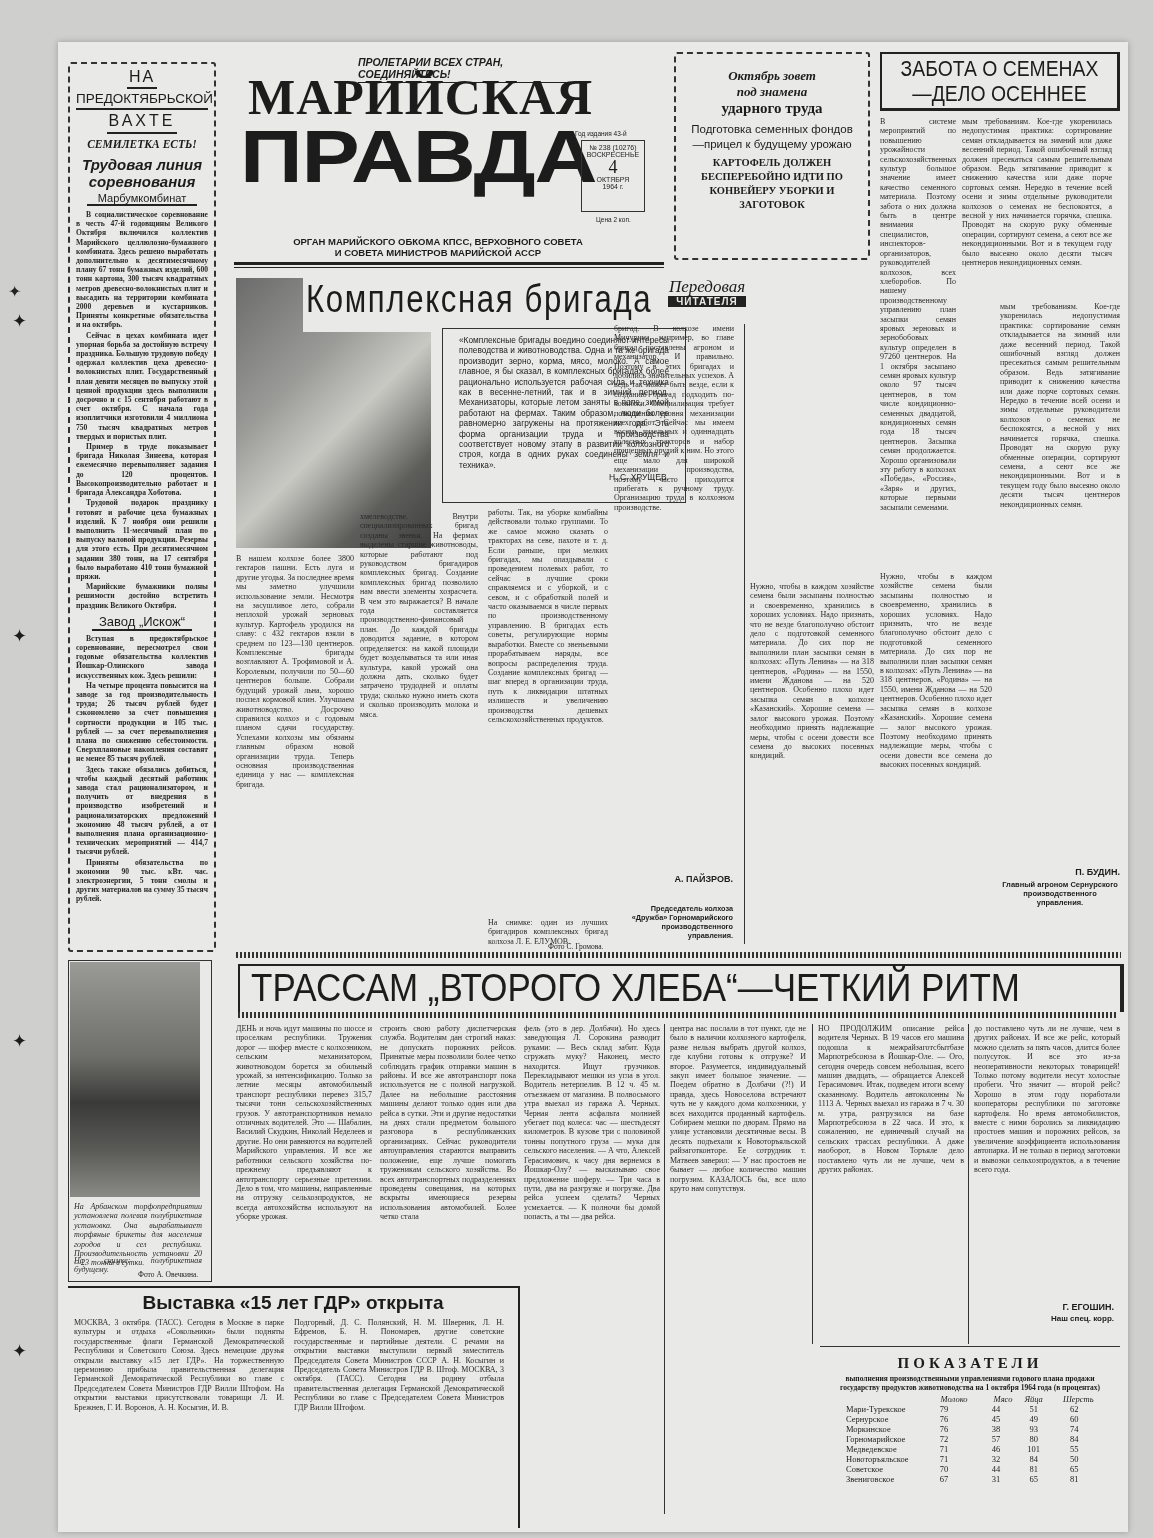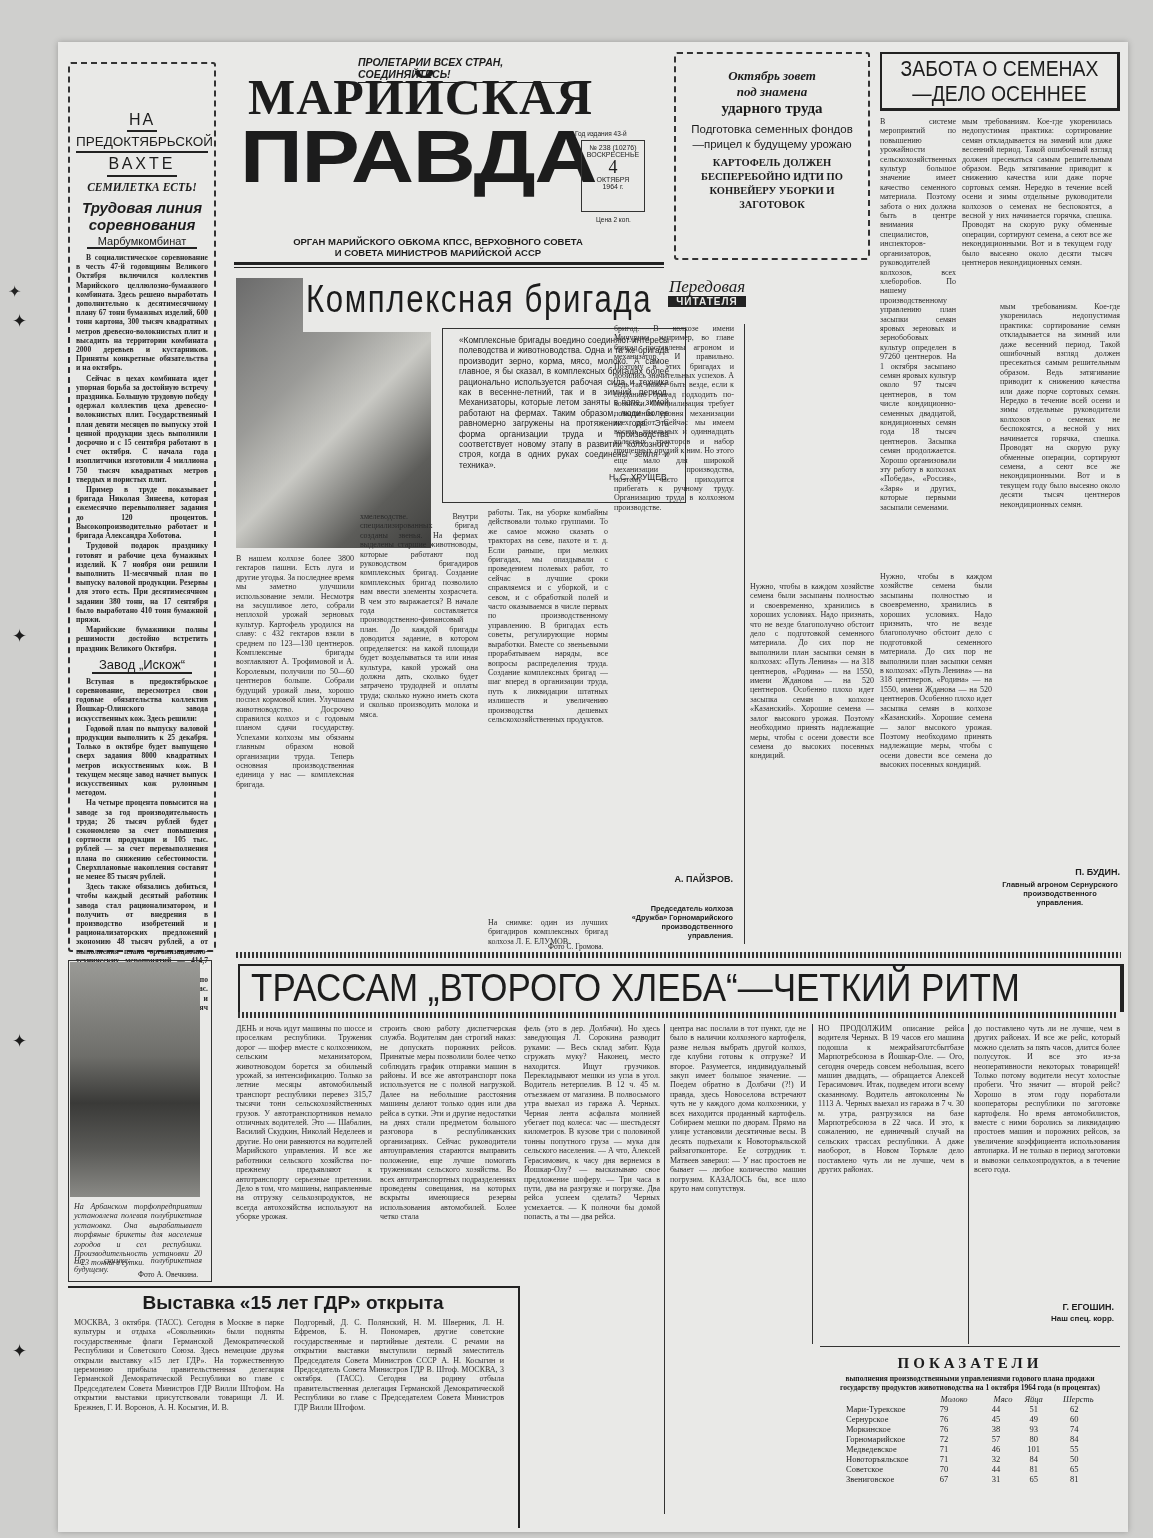--- a/index.html
+++ b/index.html
@@ -20,40 +20,39 @@
   .punch{position:absolute;left:6px;font-size:16px;color:#222;}
 </style>
 </head>
 <body>
 
 <div class="page">
 
   <span class="punch" style="left:-50px;top:240px;">✦</span>
 
   <div class="abs dash-box" style="left:10px;top:20px;width:148px;height:890px;padding:4px 6px;box-sizing:border-box;">
-    <div style="text-align:center;font-family:'Liberation Sans',sans-serif;font-size:16px;letter-spacing:2px;margin-top:43px;">НА</div>
+    <div style="text-align:center;font-family:'Liberation Sans',sans-serif;font-size:16px;letter-spacing:2px;">НА</div>
     <div style="width:30px;height:2px;background:#222;margin:1px auto 2px;"></div>
     <div style="text-align:center;font-family:'Liberation Sans',sans-serif;font-size:13.5px;border-bottom:2px solid #222;padding-bottom:2px;">ПРЕДОКТЯБРЬСКОЙ</div>
     <div style="text-align:center;font-family:'Liberation Sans',sans-serif;font-size:16px;letter-spacing:3px;margin-top:2px;">ВАХТЕ</div>
     <div style="width:70px;height:2px;background:#222;margin:2px auto 4px;"></div>
     <div style="text-align:center;font-weight:bold;font-size:11.5px;margin-bottom:3px;font-style:italic;">СЕМИЛЕТКА ЕСТЬ!</div>
     <div style="text-align:center;font-family:'Liberation Sans',sans-serif;font-style:italic;font-weight:bold;font-size:15px;margin-top:6px;">Трудовая линия</div>
     <div style="text-align:center;font-family:'Liberation Sans',sans-serif;font-style:italic;font-weight:bold;font-size:15px;">соревнования</div>
     <div style="text-align:center;font-family:'Liberation Sans',sans-serif;font-size:11px;border-bottom:2px solid #222;width:110px;margin:2px auto 4px;">Марбумкомбинат</div>
     <div class="txt bold" style="font-size:7.6px;line-height:9.2px;">
       <p>В социалистическое соревнование в честь 47-й годовщины Великого Октября включился коллектив Марийского целлюлозно-бумажного комбината. Здесь решено выработать дополнительно к десятимесячному плану 67 тонн бумажных изделий, 600 тонн картона, 300 тысяч квадратных метров древесно-волокнистых плит и высадить на территории комбината 2000 деревьев и кустарников. Приняты конкретные обязательства и на октябрь.</p>
       <p>Сейчас в цехах комбината идет упорная борьба за достойную встречу праздника. Большую трудовую победу одержал коллектив цеха древесно-волокнистых плит. Государственный план девяти месяцев по выпуску этой ценной продукции здесь выполнили досрочно и с 15 сентября работают в счет октября. С начала года изоплитчики изготовили 4 миллиона 750 тысяч квадратных метров твердых и пористых плит.</p>
       <p>Пример в труде показывает бригада Николая Зинеева, которая ежемесячно перевыполняет задания до 120 процентов. Высокопроизводительно работает и бригада Александра Хоботова.</p>
       <p>Трудовой подарок празднику готовят и рабочие цеха бумажных изделий. К 7 ноября они решили выполнить 11-месячный план по выпуску валовой продукции. Резервы для этого есть. При десятимесячном задании 380 тонн, на 17 сентября было выработано 410 тонн бумажной пряжи.</p>
       <p>Марийские бумажники полны решимости достойно встретить праздник Великого Октября.</p>
     </div>
     <div style="text-align:center;font-family:'Liberation Sans',sans-serif;font-size:13px;border-bottom:2px solid #222;width:100px;margin:4px auto 3px;">Завод „Искож“</div>
     <div class="txt bold" style="font-size:7.6px;line-height:9.2px;">
       <p>Вступая в предоктябрьское соревнование, пересмотрел свои годовые обязательства коллектив Йошкар-Олинского завода искусственных кож. Здесь решили:</p>
-      <p>Годовой план по выпуску валовой продукции выполнить к 25 декабря. Только в октябре будет выпущено сверх задания 8000 квадратных метров искусственных кож. В текущем месяце завод начнет выпуск искусственных кож рулонным методом.</p>
       <p>На четыре процента повысится на заводе за год производительность труда; 26 тысяч рублей будет сэкономлено за счет повышения сортности продукции и 105 тыс. рублей — за счет перевыполнения плана по снижению себестоимости. Сверхплановые накопления составят не менее 85 тысяч рублей.</p>
       <p>Здесь также обязались добиться, чтобы каждый десятый работник завода стал рационализатором, и получить от внедрения в производство изобретений и рационализаторских предложений экономию 48 тысяч рублей, а от выполнения плана организационно-технических мероприятий — 414,7 тысячи рублей.</p>
       <p>Приняты обязательства по экономии 90 тыс. кВт. час. электроэнергии, 5 тонн смолы и других материалов на сумму 35 тысяч рублей.</p>
     </div>
   </div>
 
   <div class="abs" style="left:180px;top:12px;width:430px;height:200px;">
     <div class="abs" style="left:120px;top:2px;font-family:'Liberation Sans',sans-serif;font-style:italic;font-weight:bold;font-size:10.5px;border-bottom:1.5px solid #222;padding-bottom:2px;width:210px;">ПРОЛЕТАРИИ ВСЕХ СТРАН, СОЕДИНЯЙТЕСЬ!</div>
     <div class="abs" style="left:10px;top:18px;font-family:'Liberation Serif',serif;font-weight:bold;font-size:50px;letter-spacing:1px;line-height:50px;">МАРИЙСКАЯ</div>
     <div class="abs" style="left:2px;top:65px;font-family:'Liberation Sans',sans-serif;font-weight:bold;font-size:74px;letter-spacing:-1px;line-height:76px;transform:scaleX(1.18);transform-origin:left top;">ПРАВДА</div>

